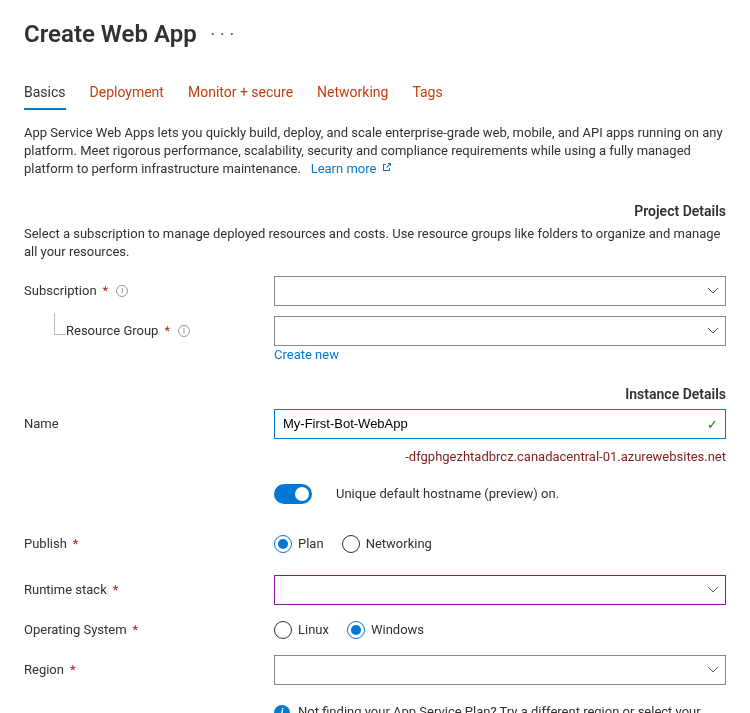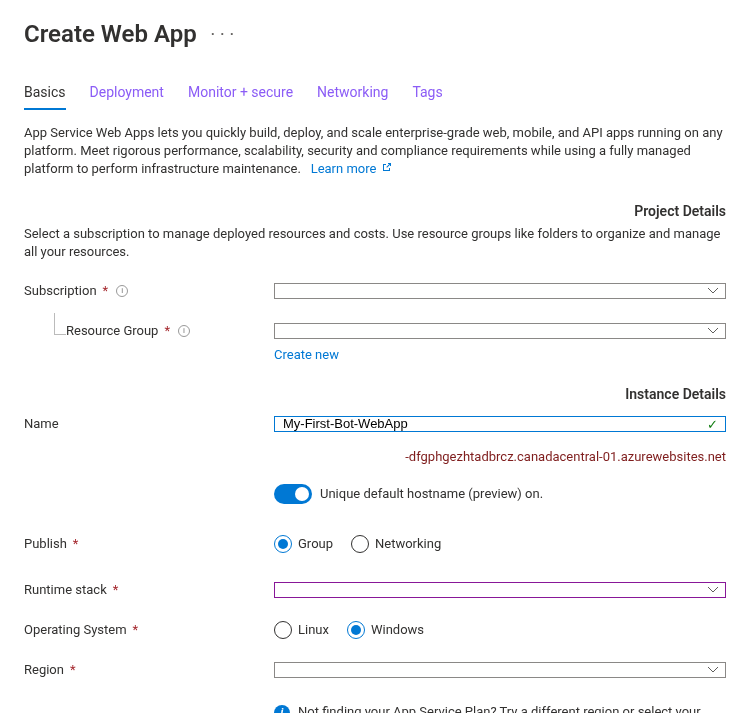--- a/index.html
+++ b/index.html
@@ -28,21 +28,21 @@
   }
   .tabs {
     display: flex;
     gap: 24px;
     border-bottom: none;
     margin-bottom: 14px;
   }
   .tab {
     padding: 6px 0 8px 0;
     font-size: 14px;
-    color: #8b5cf6;
+    color: #c2410c;
     border-bottom: 2px solid transparent;
     cursor: pointer;
   }
   .tab.active {
     border-bottom: 2px solid #0078d4;
     color: #323130;
     font-weight: 400;
   }
   .intro {
     font-size: 13px;
@@ -108,21 +108,21 @@
     margin-left: 4px;
     cursor: default;
     font-style: normal;
   }
   .field-col {
     flex: 1;
     position: relative;
   }
   .select, .text-input {
     width: 100%;
-    height: 16px;
+    height: 30px;
     border: 1px solid #8a8886;
     background: #fff;
     padding: 4px 32px 4px 8px;
     font-size: 13px;
     position: relative;
   }
   .select.invalid-purple { border: 1px solid #881798; }
   .text-input.valid { border: 1px solid #0078d4; }
   .chevron {
     position: absolute;
@@ -142,21 +142,21 @@
   .suffix {
     text-align: right;
     font-size: 13px;
     color: #7f1d1d;
     margin-top: 2px;
   }
   .toggle-row {
     margin: 16px 0 18px 0;
     display: flex;
     align-items: center;
-    gap: 8px;
+    gap: 24px;
   }
   .toggle {
     width: 38px; height: 20px;
     border-radius: 10px;
     background: #0078d4;
     position: relative;
     cursor: pointer;
   }
   .toggle::after {
     content: "";
@@ -294,21 +294,21 @@
 </div>
 
 <div class="row">
   <div class="label-col">
     <span>Publish</span>
     <span class="req">*</span>
   </div>
   <div class="field-col radios">
     <label class="radio selected">
       <span class="radio-circle"></span>
-      <span>Group</span>
+      <span>Plan</span>
     </label>
     <label class="radio">
       <span class="radio-circle"></span>
       <span>Networking</span>
     </label>
   </div>
 </div>
 
 <div class="row" style="margin-top:14px;">
   <div class="label-col">

